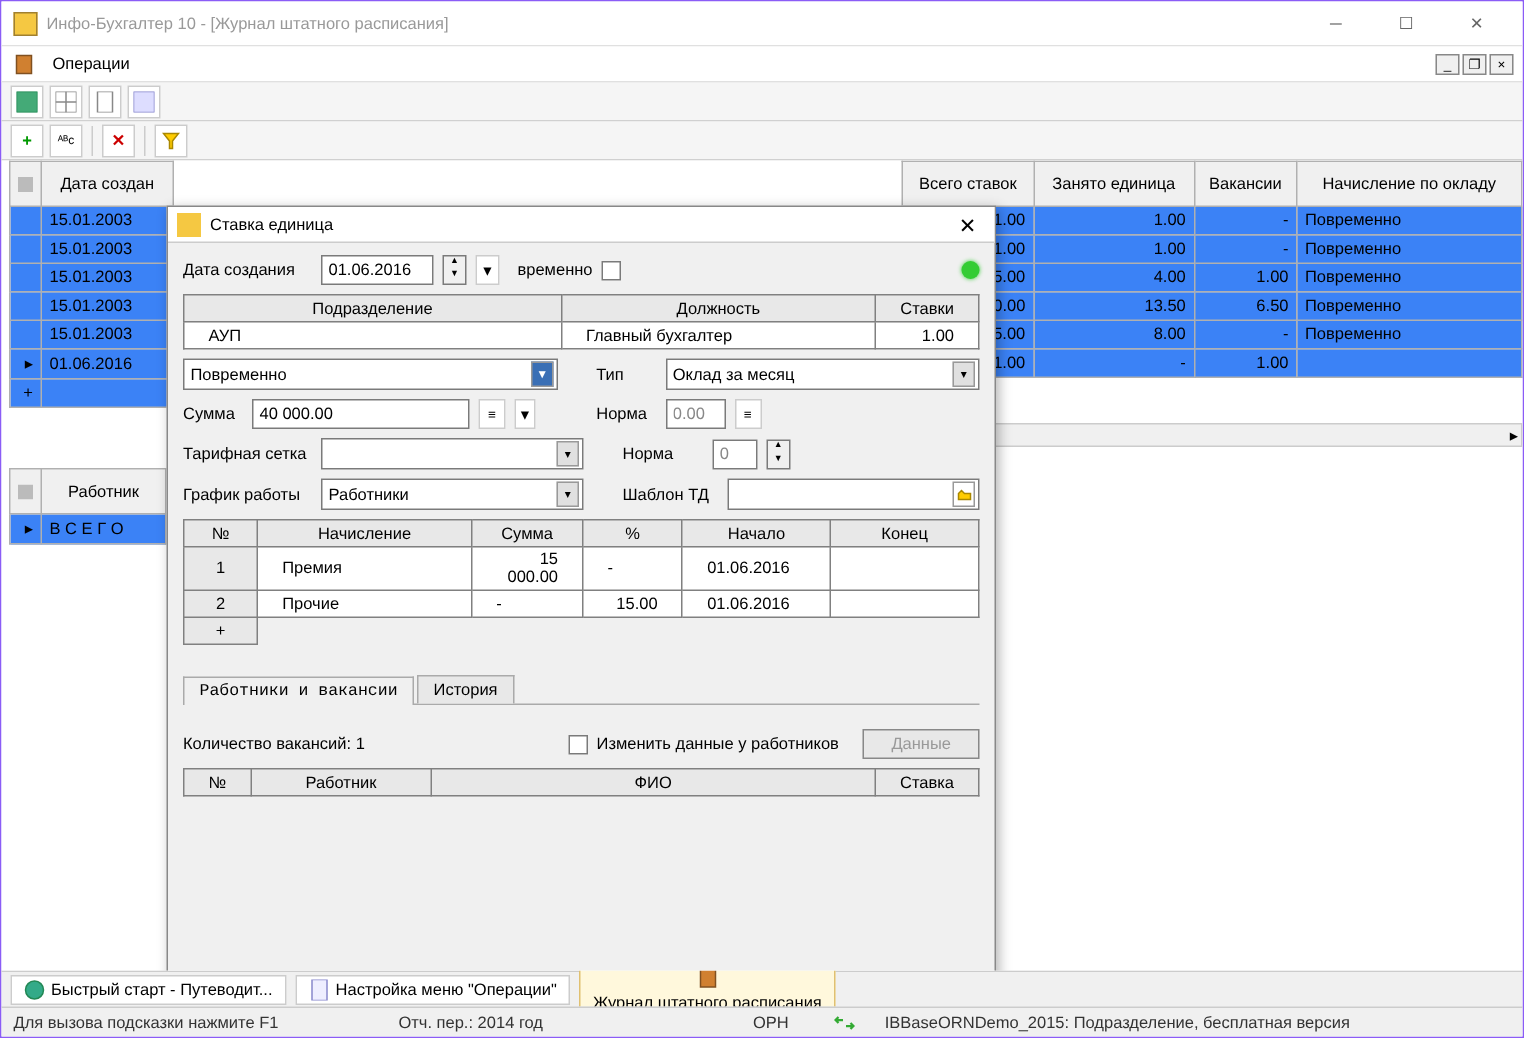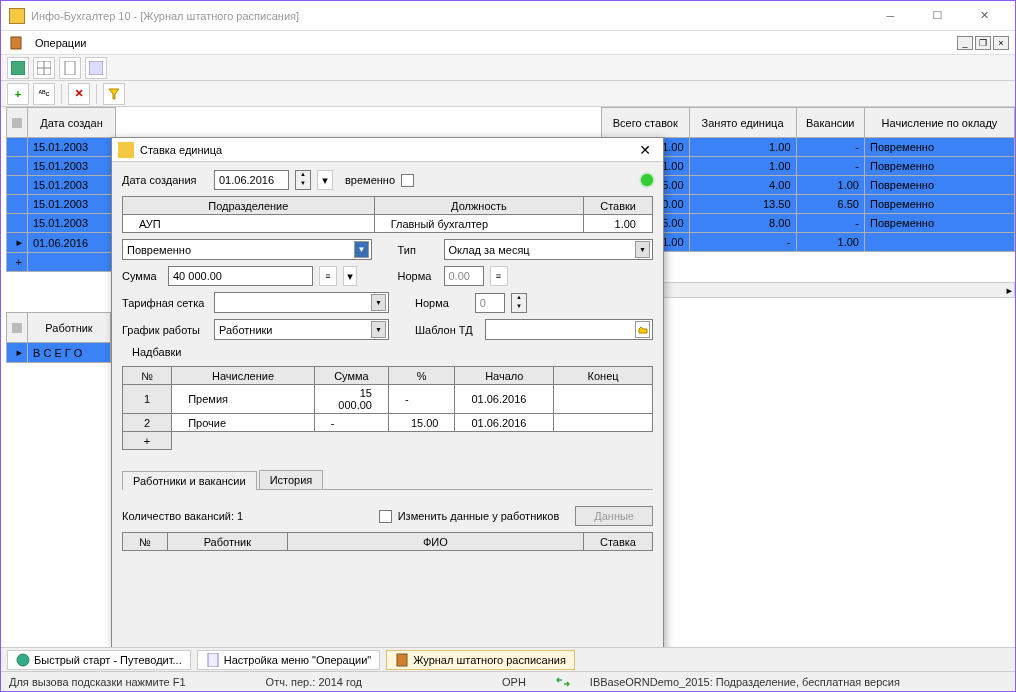--- a/index.html
+++ b/index.html
@@ -33,21 +33,21 @@
 .grid-table td { text-align: right; height: 18px; }
 .grid-table td.txt { text-align: left; }
 
 .left-grid { position: absolute; top: 0; left: 5px; width: 110px; }
 .row-marker { width: 12px; border: 1px solid #b0b0b0; background: #f0f0f0; }
 
 .bottom-grid { position: absolute; top: 205px; left: 5px; width: 105px; }
 
 .taskbar { height: 24px; background: #f0f0f0; border-top: 1px solid #ccc; display: flex; align-items: center; padding: 0 6px; gap: 6px; }
 .task-btn { padding: 2px 8px; border: 1px solid #ccc; background: #fff; display: flex; align-items: center; gap: 4px; }
-.task-btn.active { background: #fff8dc; border-color: #e0c070; }
+.task-btn.active { background: #fff8dc; border-color: #e0c070; flex-direction: column; }
 .task-icon { width: 14px; height: 14px; }
 
 .statusbar { height: 20px; background: #f0f0f0; border-top: 1px solid #ccc; display: flex; align-items: center; padding: 0 8px; gap: 20px; }
 .statusbar .cell { color: #333; }
 
 .sec-status { height: 20px; background: #f0f0f0; border-top: 1px solid #ccc; display: flex; align-items: center; padding: 0 8px; justify-content: flex-end; }
 
 
 .modal { position: absolute; top: 30px; left: 110px; width: 553px; height: 614px; background: #f0f0f0; border: 1px solid #888; box-shadow: 2px 2px 8px rgba(0,0,0,0.3); display: flex; flex-direction: column; z-index: 100; }
 .modal-titlebar { height: 24px; background: #fff; display: flex; align-items: center; padding: 0 6px; border-bottom: 1px solid #ccc; }
@@ -78,21 +78,21 @@
 .combo.blue .arrow { background: #3a6fb5; color: #fff; }
 
 .two-col { display: flex; gap: 20px; }
 .two-col .col { flex: 1; display: flex; flex-direction: column; gap: 6px; }
 
 .textarea { border: 1px solid #7a7a7a; background: #fff; height: 38px; width: 100%; position: relative; }
 .textarea .sb { position: absolute; right: 0; top: 0; bottom: 0; width: 16px; background: #f0f0f0; }
 
 .tabs { display: flex; border-bottom: 1px solid #aaa; }
 .tab { padding: 3px 10px; border: 1px solid #aaa; border-bottom: none; background: #e8e8e8; margin-right: 2px; }
-.tab.active { background: #f0f0f0; position: relative; top: 1px; }
+.tab.active { background: #f0f0f0; position: relative; top: 1px; font-family: Liberation Mono, monospace; }
 
 .dlg-btn { padding: 3px 18px; border: 1px solid #888; background: #e8e8e8; min-width: 72px; text-align: left; }
 .dlg-btn.disabled { color: #999; }
 
 svg { display: block; }
 </style>
 </head>
 <body>
 
 <div class="main-window">
@@ -361,21 +361,20 @@
           <div class="combo" style="flex:1;margin-left:6px">
             <div class="arrow" style="background:#fff">
                 <svg width="10" height="10">
                   <path d="M1 4 L3 2 L5 4 L9 4 L9 8 L1 8 Z" fill="#fc0" stroke="#a80"></path>
                 </svg>
               </div>
           </div>
         </div>
 
 
-        <div class="fieldset-label">Надбавки</div>
         <table class="inner-table">
           <tbody>
               <tr>
             <th style="width:22px">№</th>
             <th style="width:130px">Начисление</th>
             <th style="width:65px">Сумма</th>
             <th style="width:45px">%</th>
             <th style="width:90px">Начало</th>
             <th style="width:90px">Конец</th>
           </tr>

